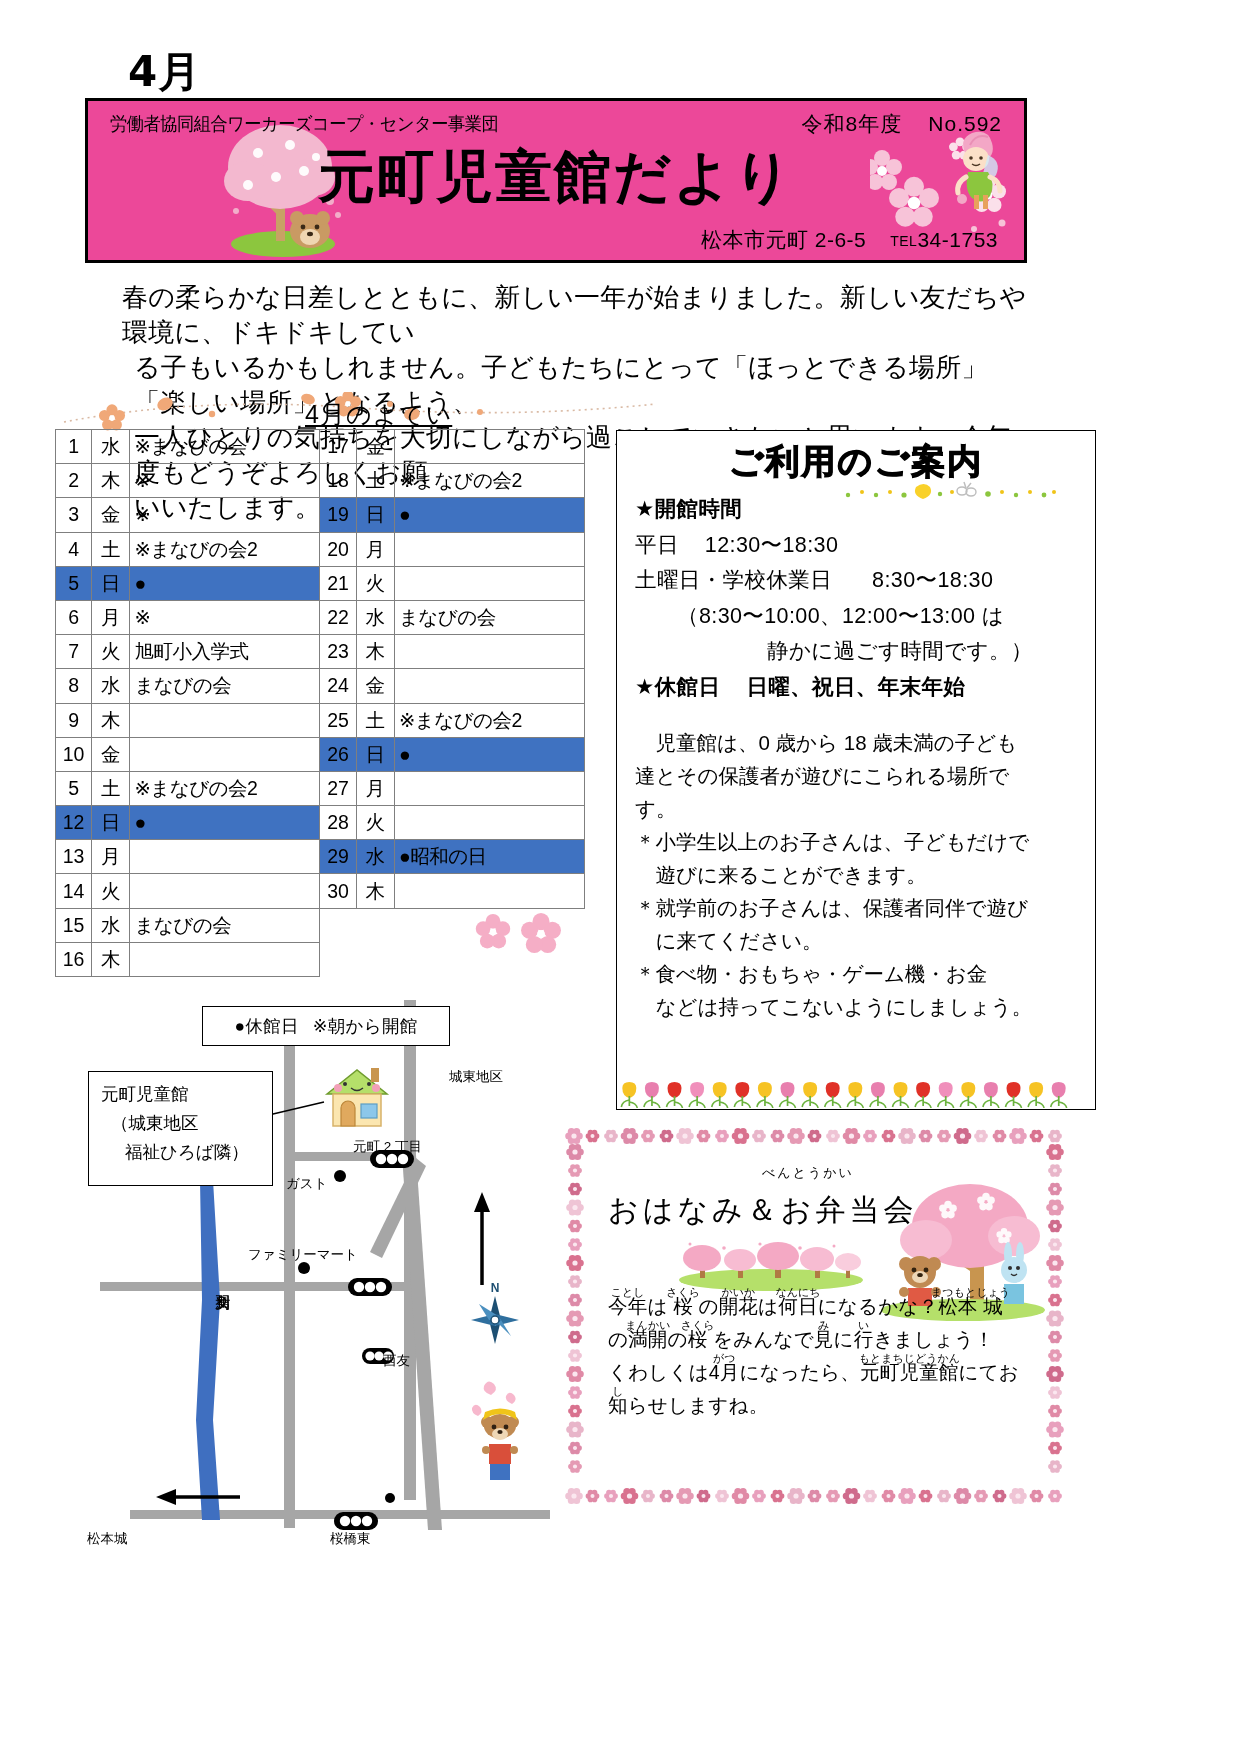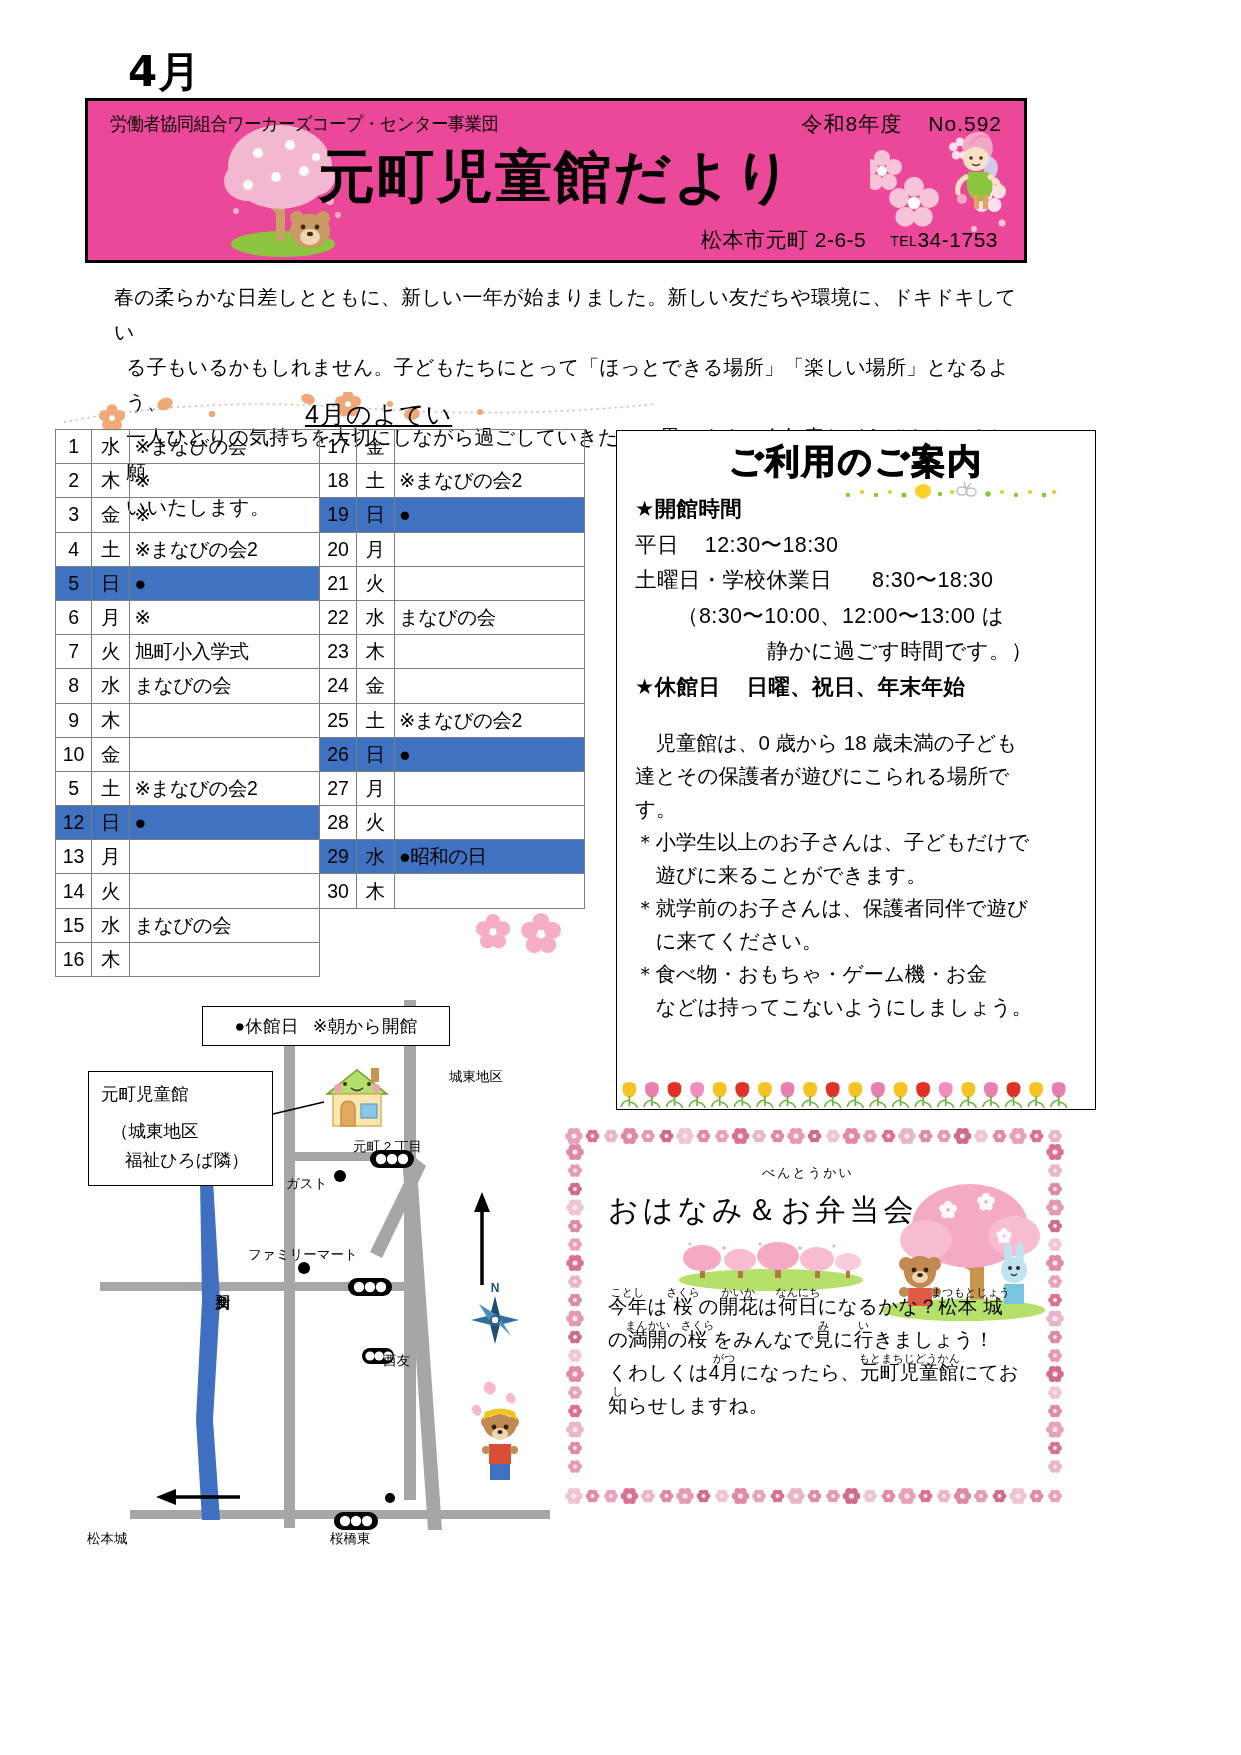--- a/index.html
+++ b/index.html
@@ -45,22 +45,22 @@
   }
   #addr-line .gap{ display:inline-block; width:24px; }
   #addr-line .tel-small{ font-size:14px; vertical-align:1px; }
 
   
   .sakura-tree{ position:absolute; left:130px; top:18px; width:150px; height:145px;}
   .sakura-fairy{ position:absolute; right:14px; top:24px; width:140px; height:120px;}
 
   
   #intro{
-    position:absolute; left:104px; top:280px; width:920px;
-    font-size:20px; line-height:35px; letter-spacing:0.2px;
+    position:absolute; left:112px; top:280px; width:920px;
+    font-size:26px; line-height:35px; letter-spacing:0.2px;
   }
   #intro p{ margin:0; text-indent:0; }
   #intro p.l1{ padding-left:10px; }
   #intro p.l2, #intro p.l3{ padding-left:22px; }
   #intro p.l4{ padding-left:22px; }
 
   
   #yotei-title{
     position:absolute; left:305px; top:398px;
     font-size:25px; letter-spacing:1px;text-decoration:underline;
@@ -119,21 +119,21 @@
     border:1.5px solid #000; background:#fff;
     display:flex; align-items:center; justify-content:center;
     font-size:17.5px; letter-spacing:0.3px;
   }
   .legend-box .gap{ display:inline-block; width:14px; }
   .callout-box{
     position:absolute; left:88px; top:1071px; width:185px; height:115px;
     border:1.5px solid #000; background:#fff; z-index:4;
     font-size:17.5px; line-height:29px; padding:8px 0 0 12px;
   }
-  .callout-box div.i1{ padding-left:10px;margin-top:8px; }
+  .callout-box div.i1{ padding-left:10px; }
   .callout-box div.i2{ padding-left:24px; }
   .maplabel{ position:absolute; font-size:13.5px; white-space:nowrap; z-index:3;}
   .maplabel.vert{ writing-mode:vertical-rl; font-size:15px; }
   #hanami-frame{ position:absolute; left:565px; top:1126px; width:500px; height:380px; }
   #hanami-title{
     position:absolute; left:608px; top:1190px;
     font-size:30px; letter-spacing:4px; white-space:nowrap;
   }
   #hanami-ruby{
     position:absolute; left:762px; top:1164px;

